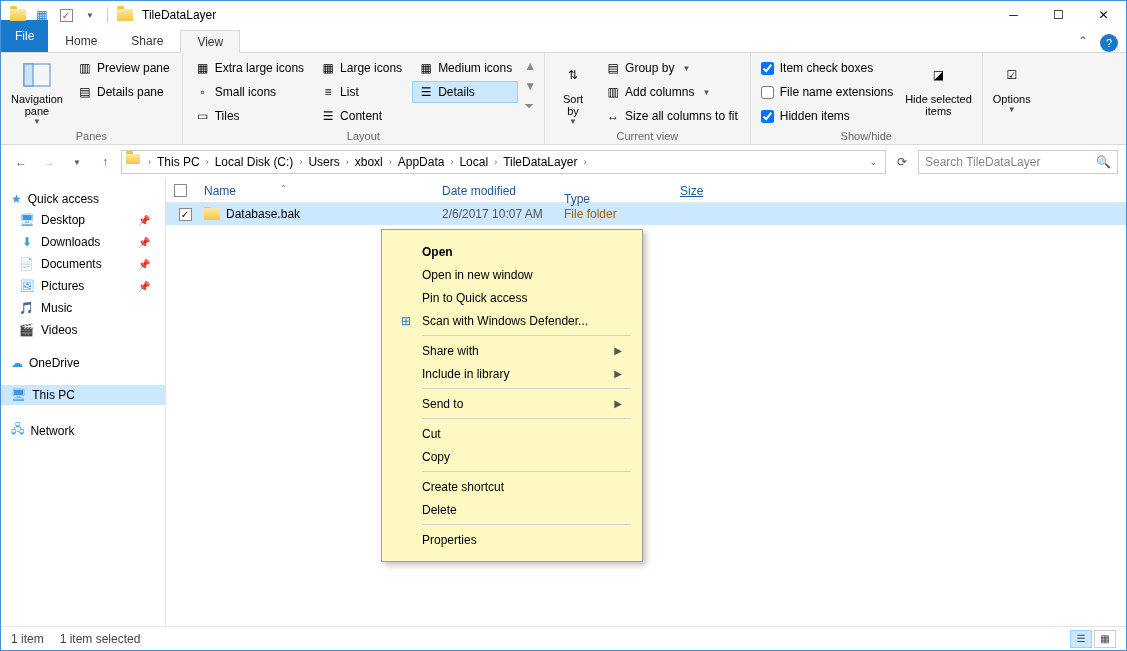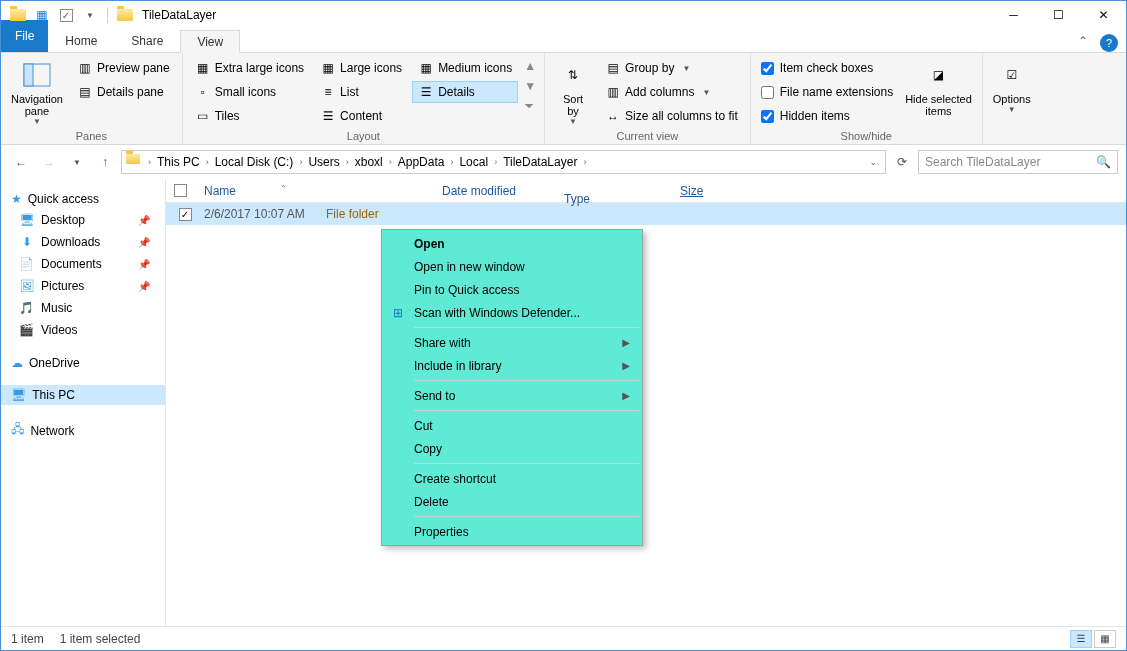--- a/index.html
+++ b/index.html
@@ -75,21 +75,21 @@
 .fl-header .sort-arrow { font-size: 8px; color: #666; margin-left: 40px; }
 .fl-row { display: flex; align-items: center; height: 22px; padding-left: 8px; font-size: 12px; }
 .fl-row.selected { background: #cce8ff; }
 .fl-row .col { padding: 0 8px; overflow: hidden; white-space: nowrap; }
 .fl-row .col-chk { width: 22px; padding: 0; display: flex; align-items: center; justify-content: center; }
 .fl-row .col-name { width: 238px; display: flex; align-items: center; gap: 6px; }
 .fl-row .col-date { width: 122px; color: #555; }
 .fl-row .col-type { width: 116px; color: #a16207; }
 
 
-.context-menu { position: absolute; left: 380px; top: 228px; width: 262px; background: #5eead4; border: 1px solid #a0a0a0; box-shadow: 3px 3px 6px rgba(0,0,0,0.25); padding: 2px; }
+.context-menu { position: absolute; left: 380px; top: 228px; width: 262px; background: #fef9c3; border: 1px solid #a0a0a0; box-shadow: 3px 3px 6px rgba(0,0,0,0.25); padding: 10px; }
 .cm-item { display: flex; align-items: center; height: 23px; padding: 0 10px 0 30px; font-size: 12px; position: relative; }
 .cm-item .sub { margin-left: auto; color: #555; font-size: 10px; }
 .cm-item .cm-icon { position: absolute; left: 6px; width: 16px; height: 16px; display: flex; align-items: center; justify-content: center; }
 .cm-sep { height: 1px; background: #d0d0d0; margin: 3px 1px 3px 30px; }
 .cm-item.highlighted { outline: 3px solid #d22; outline-offset: -2px; }
 
 
 .statusbar { position: absolute; bottom: 0; left: 0; right: 0; height: 24px; border-top: 1px solid #e5e5e5; display: flex; align-items: center; padding: 0 10px; font-size: 12px; color: #444; gap: 16px; background: #fff; }
 .statusbar .viewbtns { margin-left: auto; display: flex; gap: 2px; }
 .statusbar .viewbtn { width: 22px; height: 18px; border: 1px solid #ccc; display: flex; align-items: center; justify-content: center; font-size: 10px; }
@@ -373,20 +373,26 @@
           <span class="sort-arrow">⌃</span>
         </div>
       <div class="col col-date">Date modified</div>
       <div class="col col-type">Type</div>
       <div class="col col-size">Size</div>
     </div>
     <div class="fl-row selected">
       <div class="col col-chk">
           <span class="chk">✓</span>
         </div>
+      <div class="col col-name">
+          <span>
+            <div class="folder-glyph"></div>
+          </span>
+          <span>Database.bak</span>
+        </div>
       <div class="col col-date">2/6/2017 10:07 AM</div>
       <div class="col col-type">File folder</div>
     </div>
   </div>
 </div>
 
 <div class="context-menu">
   <div class="cm-item">
       <span style="font-weight:600">Open</span>
     </div>

